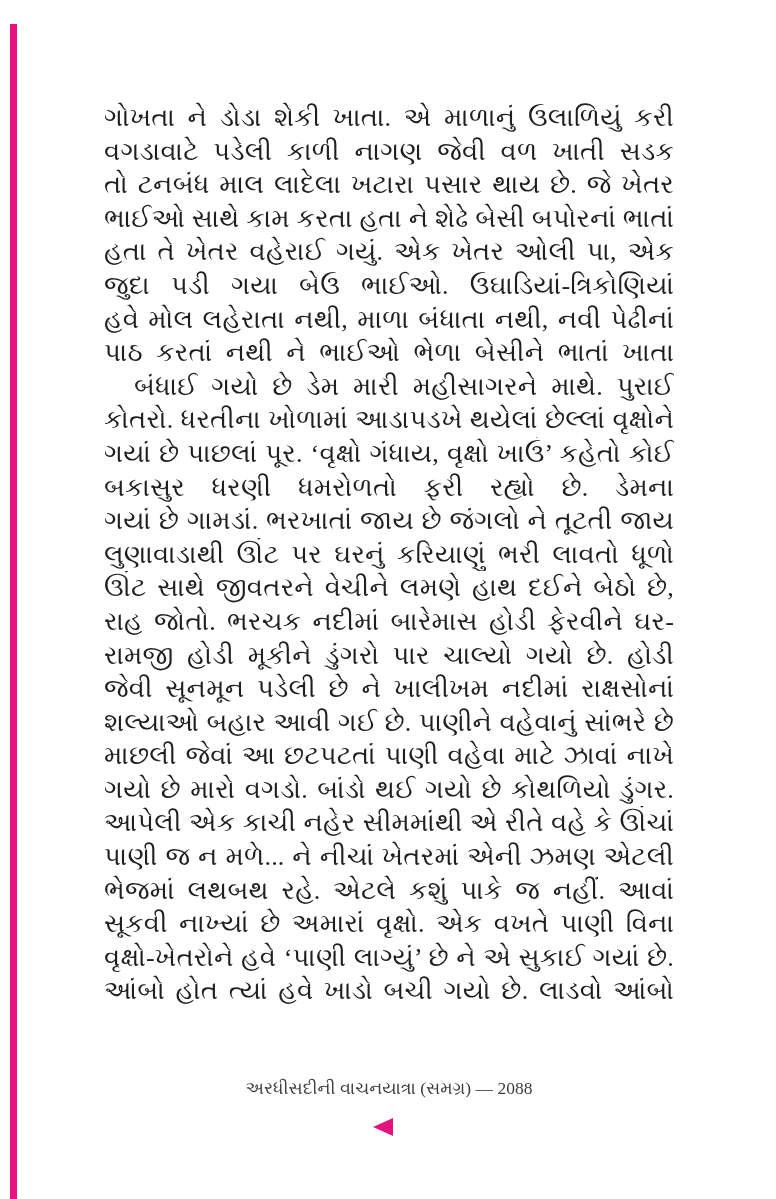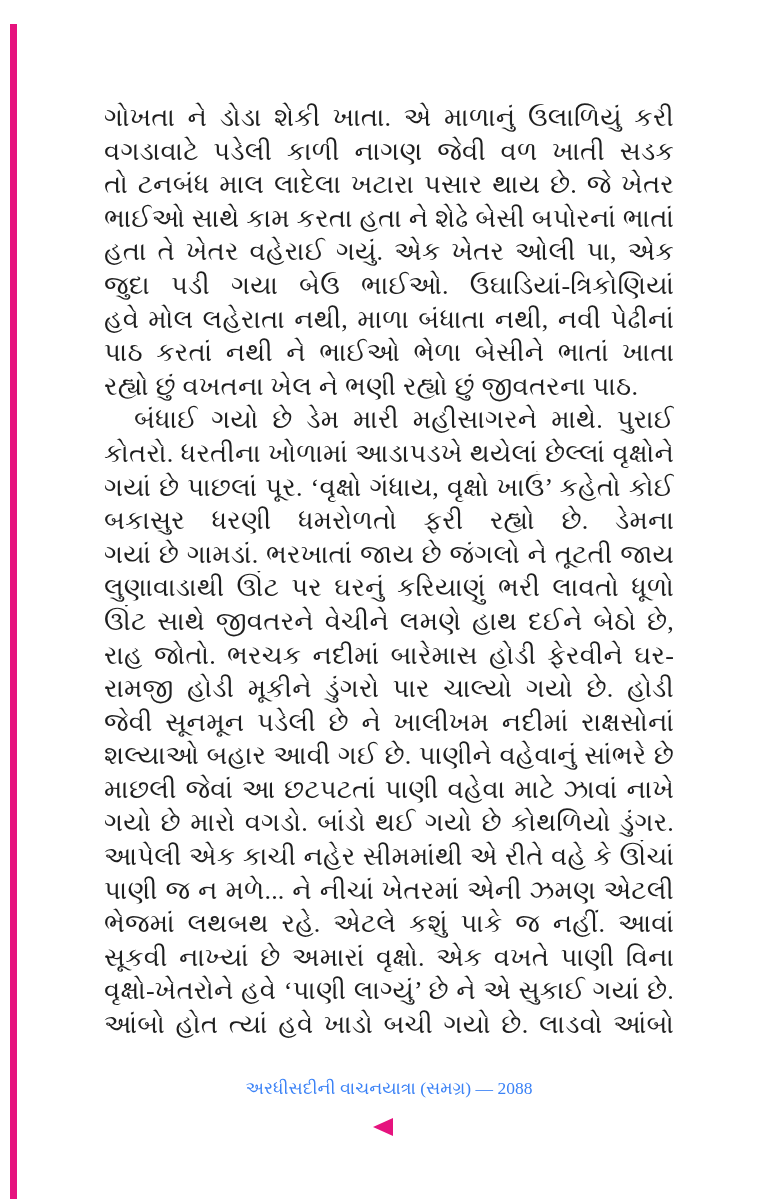--- a/index.html
+++ b/index.html
@@ -37,21 +37,21 @@
   }
   .line.para-end { text-align-last: left; }
   .line.para-start { text-indent: 30px; }
   .footer {
     position: absolute;
     left: 104px; top: 1077px;
     width: 570px;
     text-align: center;
     font-size: 17.5px;
     line-height: 22px;
-    color: #3b82f6;
+    color: #404040;
   }
   .nav-triangle {
     position: absolute;
     left: 373px; top: 1118px;
     width: 0; height: 0;
     border-top: 9px solid transparent;
     border-bottom: 9px solid transparent;
     border-right: 20px solid #e6137e;
     cursor: pointer;
   }
@@ -65,21 +65,20 @@
 
   <div class="text-block">
     <div class="line">ગોખતા ને ડોડા શેકી ખાતા. એ માળાનું ઉલાળિયું કરી મેલતી અને</div>
     <div class="line">વગડાવાટે પડેલી કાળી નાગણ જેવી વળ ખાતી સડક ઉપરથી આજે</div>
     <div class="line">તો ટનબંધ માલ લાદેલા ખટારા પસાર થાય છે. જે ખેતર વચ્ચે બે</div>
     <div class="line">ભાઈઓ સાથે કામ કરતા હતા ને શેઢે બેસી બપોરનાં ભાતાં ખાતા</div>
     <div class="line">હતા તે ખેતર વહેરાઈ ગયું. એક ખેતર ઓલી પા, એક આણી મેર.</div>
     <div class="line">જુદા પડી ગયા બેઉ ભાઈઓ. ઉઘાડિયાં-ત્રિકોણિયાં કપાયેલાં ખેતરોમાં</div>
     <div class="line">હવે મોલ લહેરાતા નથી, માળા બંધાતા નથી, નવી પેઢીનાં પોતરાં ત્યાં</div>
     <div class="line">પાઠ કરતાં નથી ને ભાઈઓ ભેળા બેસીને ભાતાં ખાતા નથી. હું જોઈ</div>
-    <div class="line para-end">રહ્યો છું વખતના ખેલ ને ભણી રહ્યો છું જીવતરના પાઠ.</div>
 
     <div class="line para-start">બંધાઈ ગયો છે ડેમ મારી મહીસાગરને માથે. પુરાઈ ગયાં છે</div>
     <div class="line">કોતરો. ધરતીના ખોળામાં આડાપડખે થયેલાં છેલ્લાં વૃક્ષોને તાણી</div>
     <div class="line">ગયાં છે પાછલાં પૂર. ‘વૃક્ષો ગંધાય, વૃક્ષો ખાઉં’ કહેતો કોઈ શહેરી</div>
     <div class="line">બકાસુર ધરણી ધમરોળતો ફરી રહ્યો છે. ડેમના ઉપરવાસમાંથી ઊઠી</div>
     <div class="line">ગયાં છે ગામડાં. ભરખાતાં જાય છે જંગલો ને તૂટતી જાય છે ભેખડો.</div>
     <div class="line">લુણાવાડાથી ઊંટ પર ઘરનું કરિયાણું ભરી લાવતો ધૂળો બારિયો એના</div>
     <div class="line">ઊંટ સાથે જીવતરને વેચીને લમણે હાથ દઈને બેઠો છે, યમના તેડાંની</div>
     <div class="line">રાહ જોતો. ભરચક નદીમાં બારેમાસ હોડી ફેરવીને ઘર-ગામ નિભાવતો</div>
     <div class="line">રામજી હોડી મૂકીને ડુંગરો પાર ચાલ્યો ગયો છે. હોડી ખાલી હૈયા</div>

